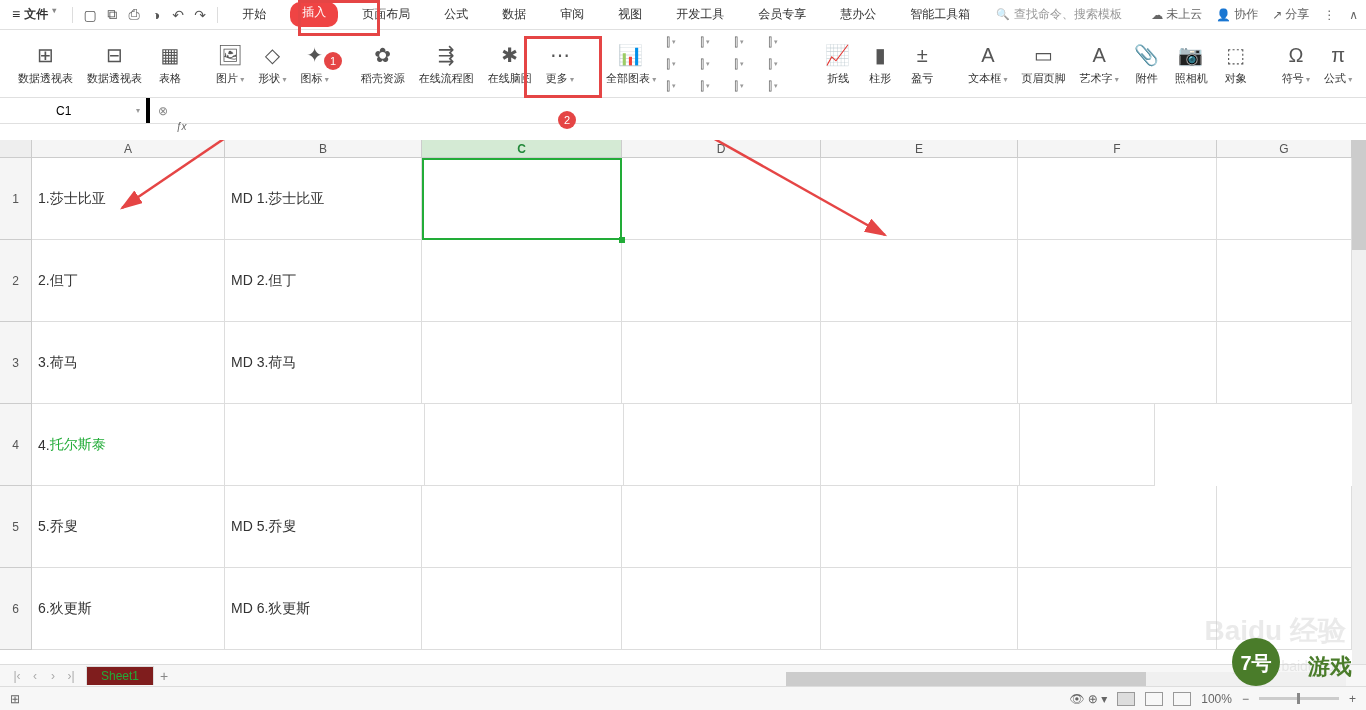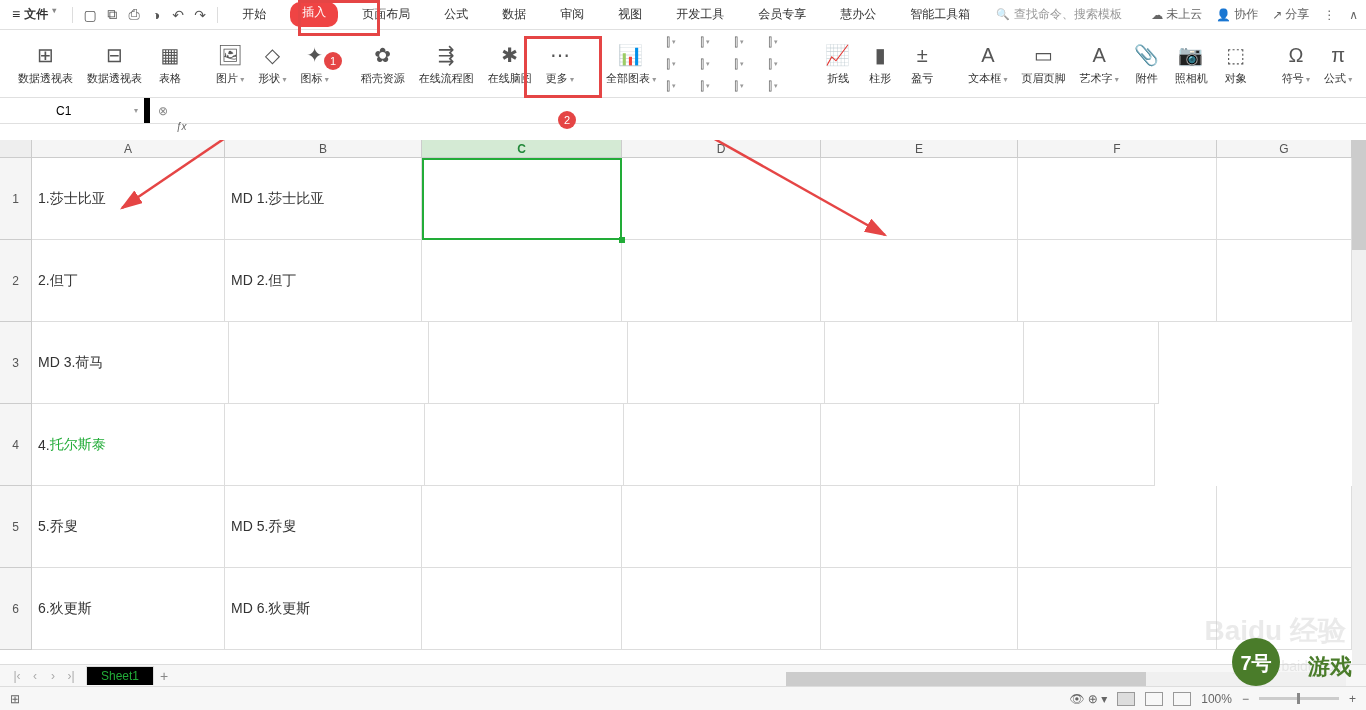--- a/index.html
+++ b/index.html
@@ -34,21 +34,21 @@
 .ribbon-group .icon { width: 28px; height: 28px; display: flex; align-items: center; justify-content: center; color: #555; font-size: 20px; }
 .ribbon-group .label { font-size: 11px; color: #333; margin-top: 2px; white-space: nowrap; }
 .ribbon-group .label.dd::after { content: " ▾"; font-size: 8px; color: #999; }
 .ribbon-sep { width: 1px; height: 44px; background: #e0e0e0; margin: 0 6px; }
 .ribbon-stack { display: flex; flex-direction: column; gap: 4px; }
 .ribbon-stack .mini { width: 28px; height: 18px; display: flex; align-items: center; color: #666; font-size: 12px; cursor: pointer; }
 .ribbon-stack .mini::after { content: "▾"; font-size: 7px; margin-left: 2px; color: #999; }
 
 
 .formula-row { height: 26px; display: flex; align-items: center; border-bottom: 1px solid #e0e0e0; }
-.name-box { width: 150px; height: 100%; border-right: 6px solid #000000; display: flex; align-items: center; padding: 0 8px; font-size: 12px; position: relative; }
+.name-box { width: 150px; height: 100%; border-right: 4px solid #000000; display: flex; align-items: center; padding: 0 8px; font-size: 12px; position: relative; }
 .name-box::after { content: "▾"; position: absolute; right: 6px; color: #999; font-size: 8px; }
 .fx-area { display: flex; align-items: center; padding: 0 8px; gap: 8px; flex: 1; }
 .fx-btn { color: #888; font-size: 12px; cursor: pointer; }
 .fx-label { font-style: italic; font-size: 10px; color: #666; margin-top: 32px; }
 
 
 .sheet-area { position: absolute; top: 140px; left: 0; right: 0; bottom: 46px; overflow: hidden; }
 .sheet-area svg.arrows { position: absolute; top: 0; left: 0; pointer-events: none; z-index: 50; }
 .col-headers { display: flex; height: 18px; background: #f5f5f5; border-bottom: 1px solid #ccc; }
 .corner { width: 32px; border-right: 1px solid #ccc; background: #eee; }
@@ -66,21 +66,21 @@
 .wB { width: 197px; }
 .wC { width: 200px; }
 .wD { width: 199px; }
 .wE { width: 197px; }
 .wF { width: 199px; }
 .wG { width: 135px; }
 
 
 .sheet-tabs { position: absolute; bottom: 24px; left: 0; right: 0; height: 22px; background: #f7f7f7; border-top: 1px solid #ddd; display: flex; align-items: center; padding: 0 8px; font-size: 12px; }
 .nav-arrow { width: 18px; color: #aaa; cursor: pointer; text-align: center; }
-.sheet-tab { padding: 2px 14px; background: #000000; border: 1px solid #ddd; border-bottom: none; color: #22ac38; cursor: pointer; margin-left: 6px; }
+.sheet-tab { padding: 2px 14px; background: #7f1d1d; border: 1px solid #ddd; border-bottom: none; color: #22ac38; cursor: pointer; margin-left: 6px; }
 .add-sheet { margin-left: 6px; color: #888; cursor: pointer; font-size: 14px; }
 .hscroll { position: absolute; right: 20px; bottom: 24px; width: 560px; height: 14px; background: #f0f0f0; }
 .hscroll-thumb { position: absolute; left: 0; width: 360px; height: 100%; background: #ccc; }
 
 
 .status-bar { position: absolute; bottom: 0; left: 0; right: 0; height: 24px; background: #f7f7f7; border-top: 1px solid #ddd; display: flex; align-items: center; padding: 0 10px; font-size: 12px; color: #666; }
 .status-bar .right { margin-left: auto; display: flex; align-items: center; gap: 10px; }
 .status-bar .view-btn { width: 18px; height: 14px; border: 1px solid #999; cursor: pointer; }
 .zoom-slider { width: 80px; height: 3px; background: #ccc; position: relative; }
 .zoom-slider::before { content: ""; position: absolute; left: 38px; top: -4px; width: 3px; height: 11px; background: #888; }
@@ -307,20 +307,21 @@
         <div class="cell wA">2.但丁</div>
         <div class="cell wB">MD 2.但丁</div>
         <div class="cell wC"></div>
         <div class="cell wD"></div>
         <div class="cell wE"></div>
         <div class="cell wF"></div>
         <div class="cell wG"></div>
       </div>
       <div class="row">
         <div class="row-h">3</div>
+        <div class="cell wA">3.荷马</div>
         <div class="cell wB">MD 3.荷马</div>
         <div class="cell wC"></div>
         <div class="cell wD"></div>
         <div class="cell wE"></div>
         <div class="cell wF"></div>
         <div class="cell wG"></div>
       </div>
       <div class="row">
         <div class="row-h">4</div>
         <div class="cell wA">

